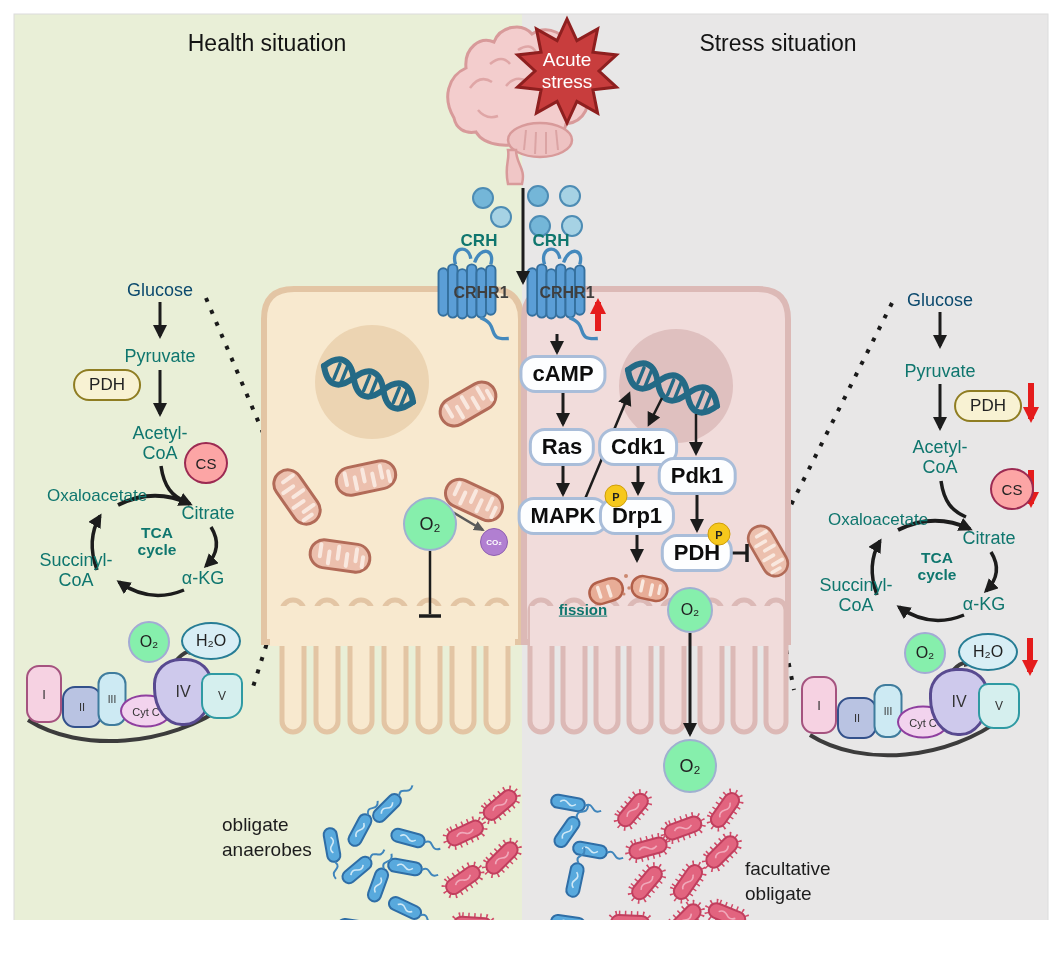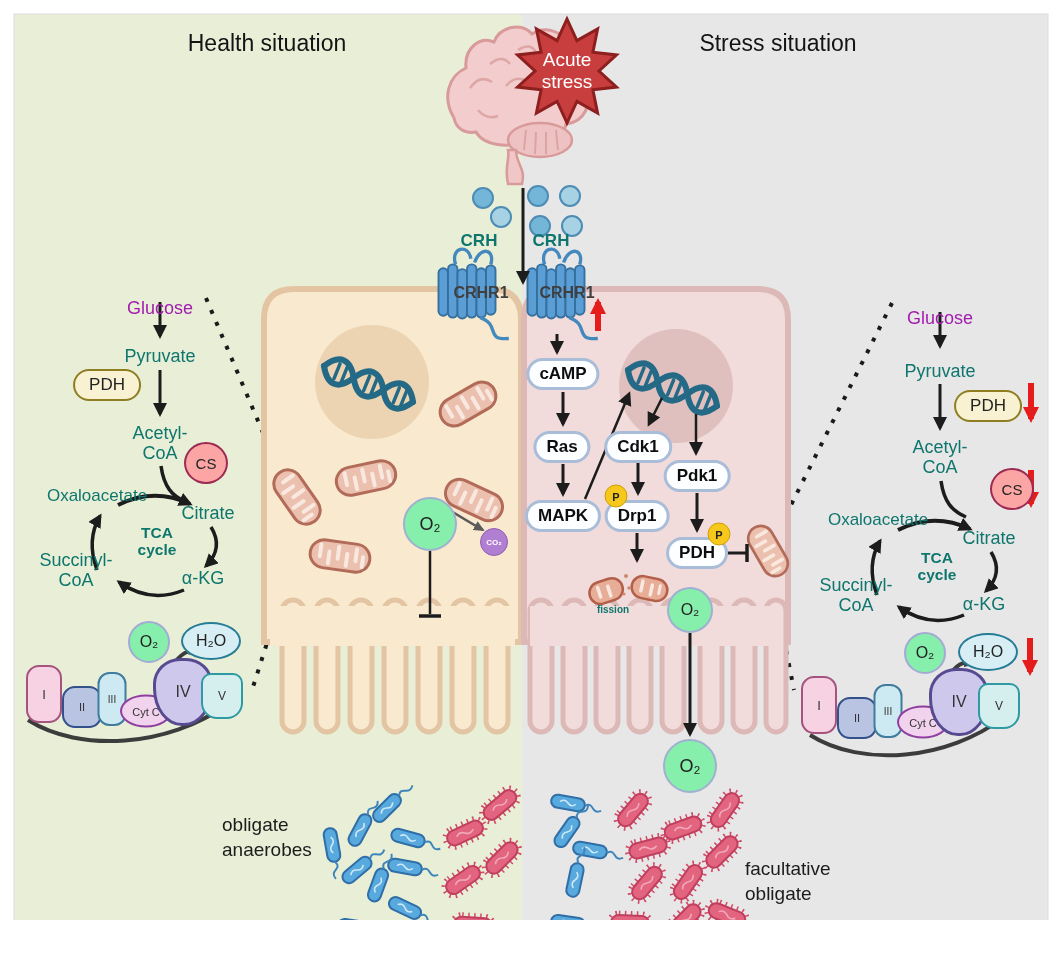--- a/index.html
+++ b/index.html
@@ -2,24 +2,24 @@
 <html><head>
 <meta charset="utf-8">
 <style>
   html,body{margin:0;padding:0;background:#ffffff;}
   #stage{position:relative;width:1062px;height:920px;background:#ffffff;overflow:hidden;
          font-family:"Liberation Sans","DejaVu Sans",sans-serif;}
   #diagram-svg{position:absolute;left:0;top:0;}
   .lbl{position:absolute;transform:translate(-50%,-50%);white-space:pre-line;text-align:center;
        line-height:1.12;color:#0f766e;z-index:4;}
   .title{font-size:23px;color:#141414;}
-  .dark{color:#a21caf;margin-top:18px;}
+  .dark{color:#0c4a6e;}
   .bold{font-weight:bold;}
   .pill{position:absolute;transform:translate(-50%,-50%);background:#fdfeff;border:3px solid #a9bdd9;
-        border-radius:16px;font-weight:bold;font-size:17px;padding:3px 10px;color:#0d0d0d;z-index:4;}
+        border-radius:16px;font-weight:bold;font-size:22px;padding:3px 10px;color:#0d0d0d;z-index:4;}
   .enz-pdh{position:absolute;transform:translate(-50%,-50%);background:#f8f2d3;border:2.5px solid #8f7d22;
         border-radius:18px;font-size:17px;padding:4px 14px;color:#222;z-index:4;}
   .enz-cs{position:absolute;transform:translate(-50%,-50%);width:40px;height:38px;background:#fca5a5;
         border:2.5px solid #9c2a52;border-radius:50%;display:flex;align-items:center;justify-content:center;
         font-size:15px;color:#222;z-index:4;}
   .chip{position:absolute;transform:translate(-50%,-50%);background:#86efac;border:2.5px solid #a3aad4;
         border-radius:50%;display:flex;align-items:center;justify-content:center;font-size:16px;color:#222;z-index:4;}
   .h2o{position:absolute;transform:translate(-50%,-50%);background:#d8eef5;border:2.5px solid #277d95;
         border-radius:50%;display:flex;align-items:center;justify-content:center;font-size:16px;color:#222;z-index:4;}
   .co2{position:absolute;transform:translate(-50%,-50%);width:26px;height:26px;background:#b17fd1;border:1.5px solid #8f5fb0;
@@ -354,21 +354,21 @@
 
 <div class="pill" style="left:563px;top:374px;">cAMP</div>
 <div class="pill" style="left:562px;top:447px;">Ras</div>
 <div class="pill" style="left:563px;top:516px;">MAPK</div>
 <div class="pill" style="left:638px;top:447px;">Cdk1</div>
 <div class="pill" style="left:637px;top:516px;">Drp1</div>
 <div class="pill" style="left:697px;top:476px;">Pdk1</div>
 <div class="pill" style="left:697px;top:553px;">PDH</div>
 <div class="pbadge" style="left:616px;top:496px;">P</div>
 <div class="pbadge" style="left:719px;top:534px;">P</div>
-<div class="lbl bold" style="left:613px;top:610px;font-size:10px;">fission</div>
+<div class="lbl bold" style="left:583px;top:610px;font-size:15px;text-decoration:underline;">fission</div>
 <div class="chip" style="left:690px;top:610px;width:42px;height:42px;border-color:#9fb0d0;">O₂</div>
 
 <div class="chip" style="left:690px;top:766px;width:50px;height:50px;font-size:18px;border-color:#9fb0d0;">O₂</div>
 
 <div class="side-label" style="left:222px;top:812px;">obligate
 anaerobes</div>
 <div class="side-label" style="left:745px;top:856px;">facultative
 obligate</div>
 
 </div>

